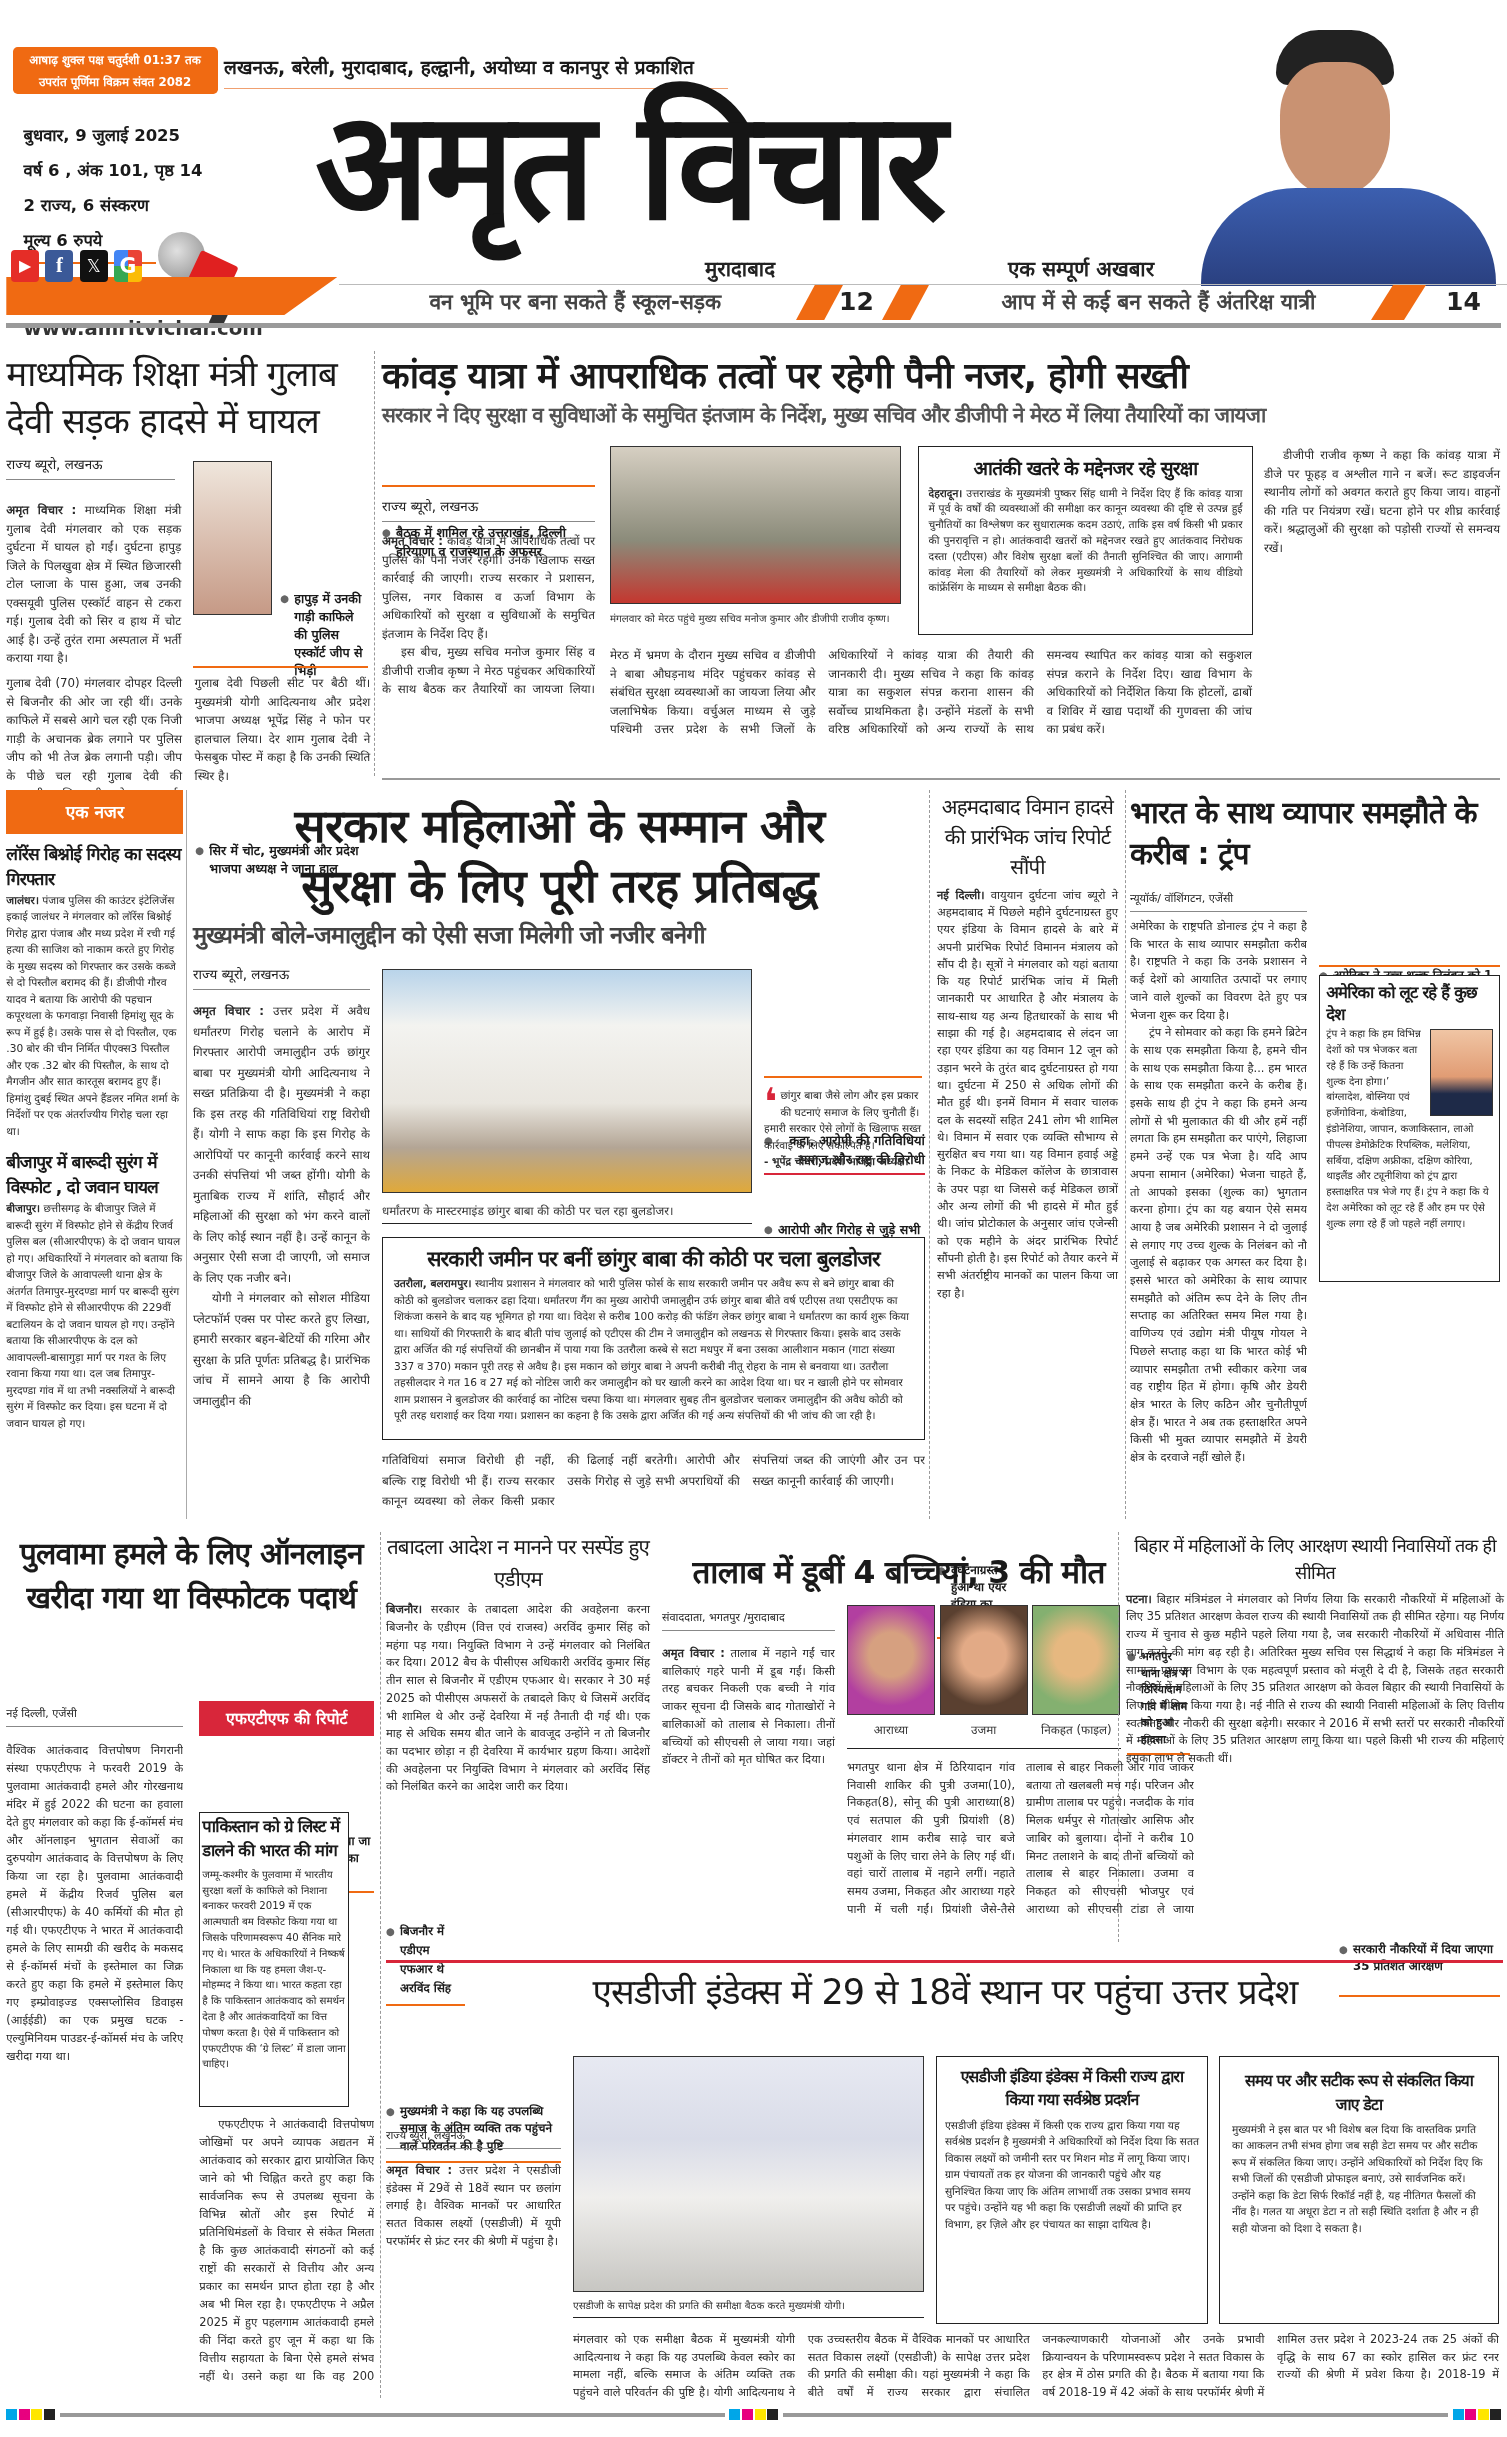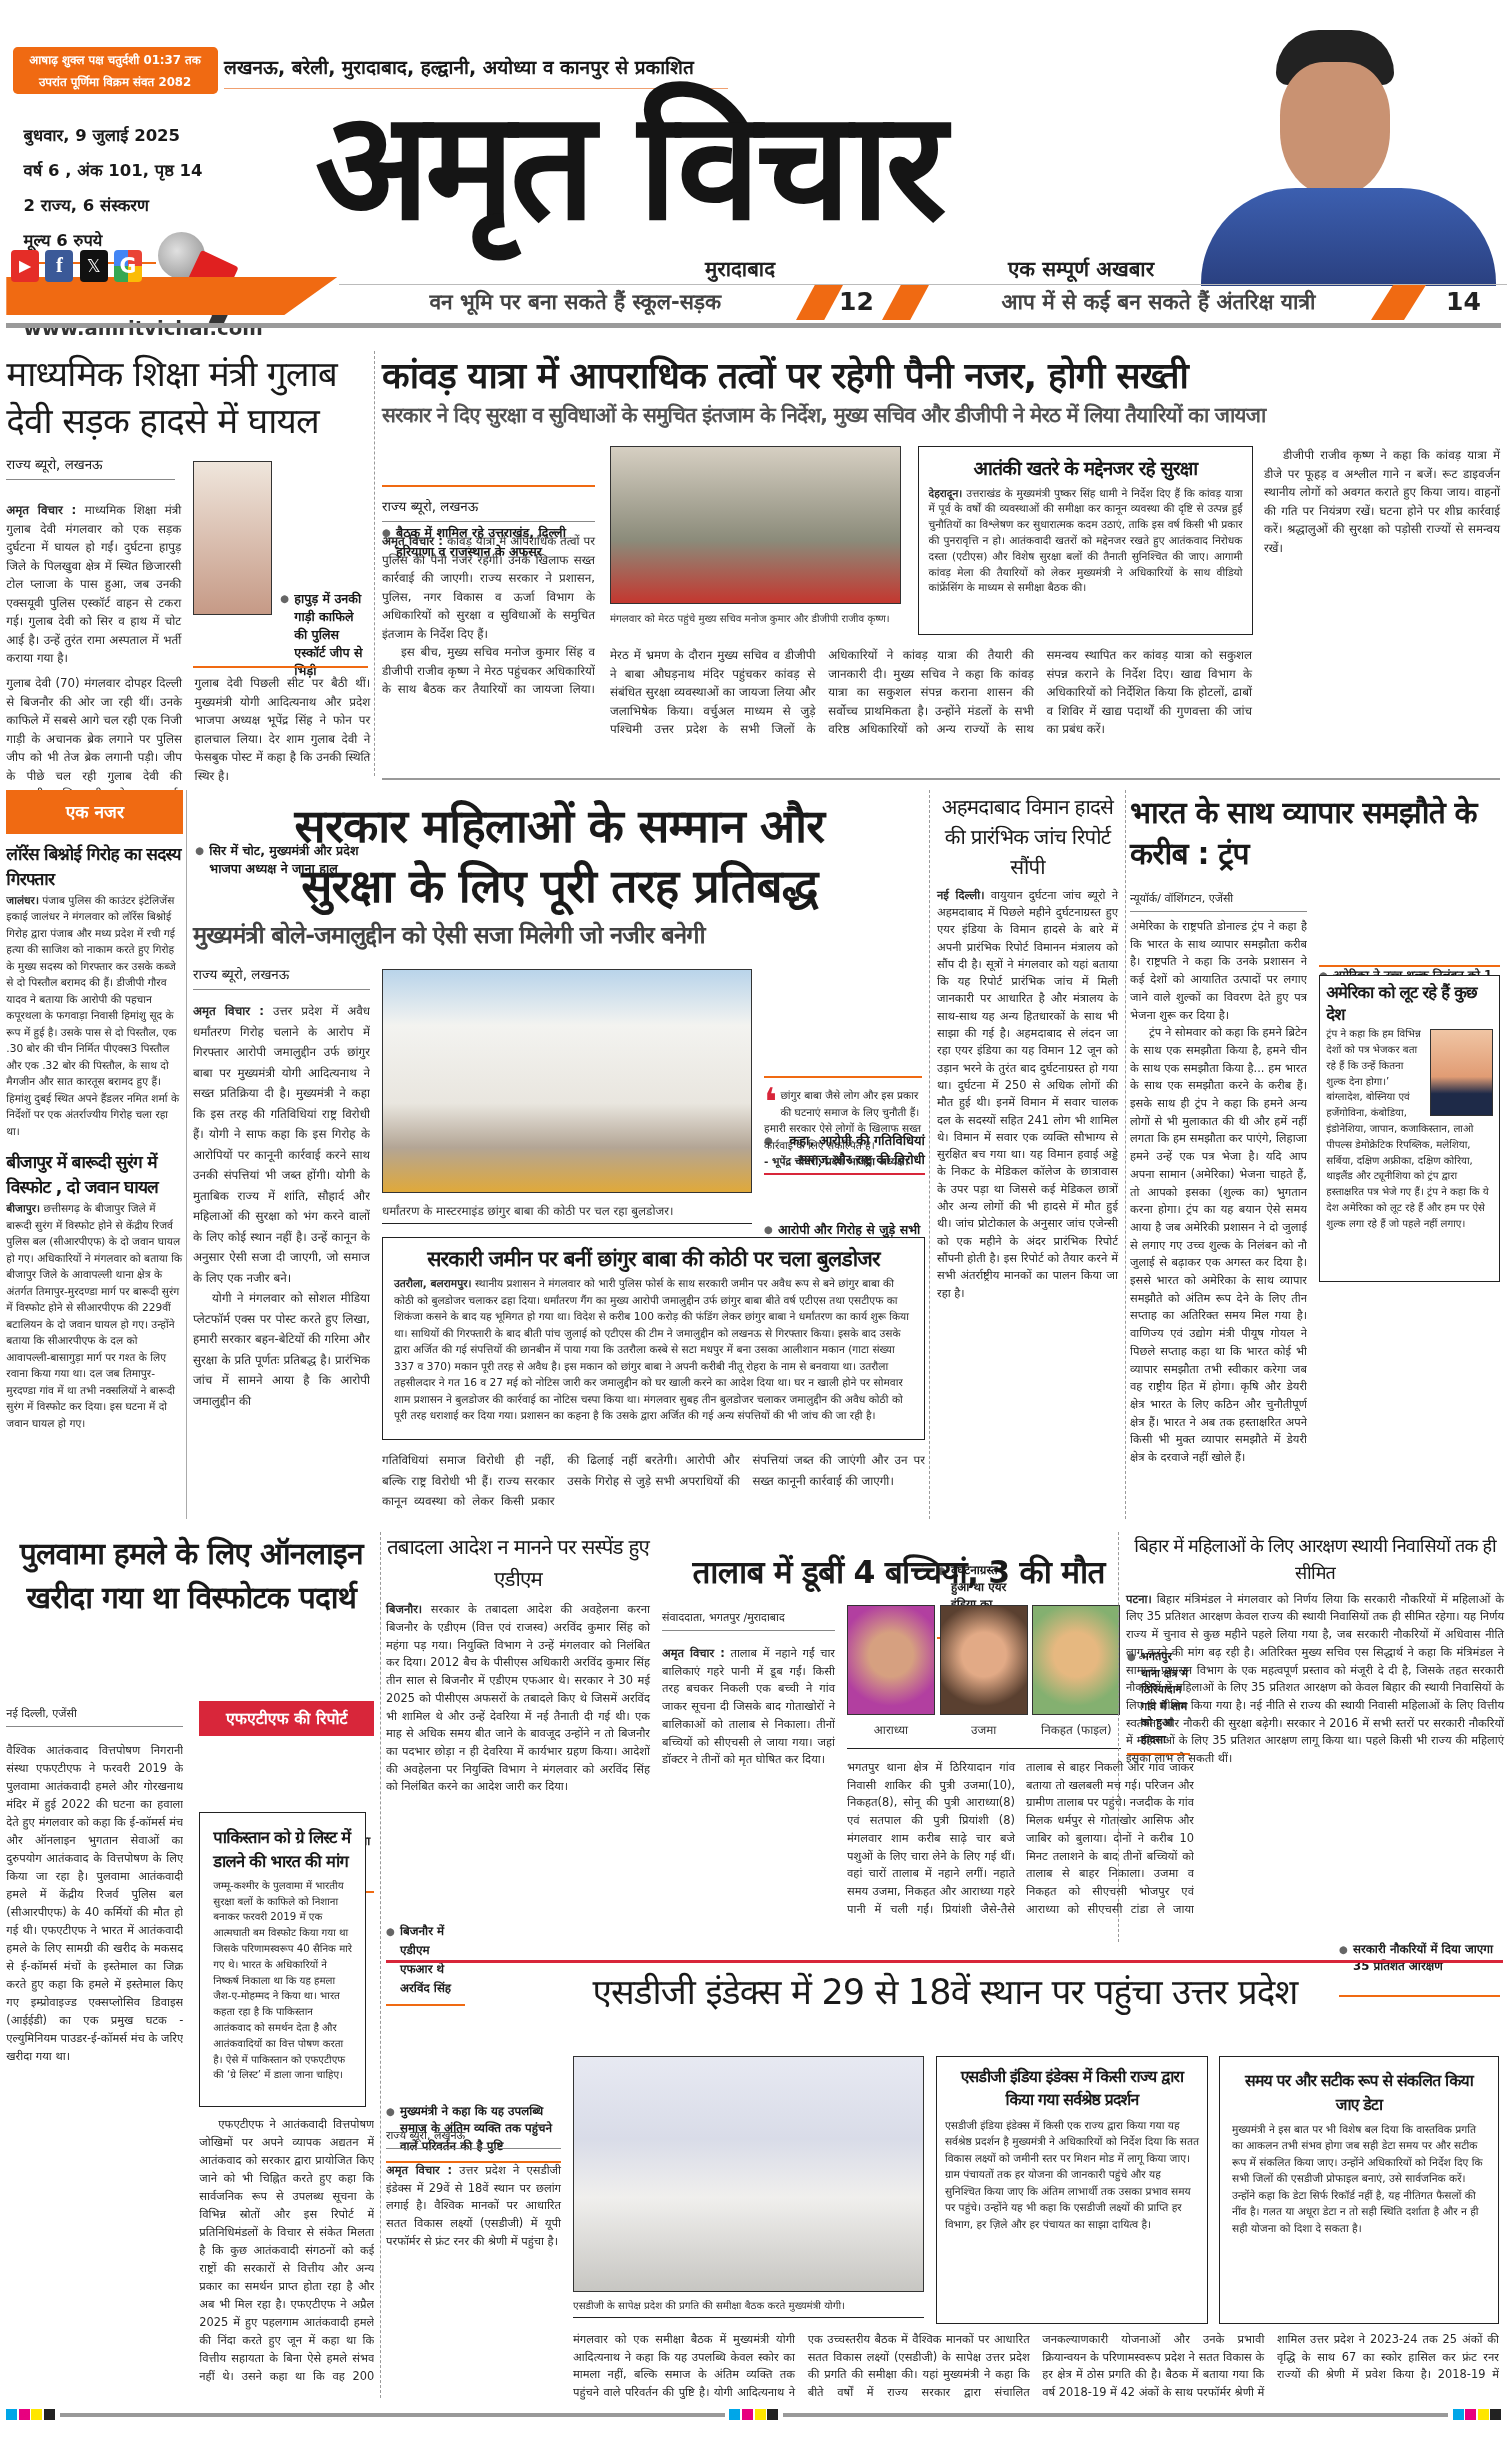--- a/index.html
+++ b/index.html
@@ -213,21 +213,21 @@
       <p>अमेरिका के राष्ट्रपति डोनाल्ड ट्रंप ने कहा है कि भारत के साथ व्यापार समझौता करीब है। राष्ट्रपति ने कहा कि उनके प्रशासन ने कई देशों को आयातित उत्पादों पर लगाए जाने वाले शुल्कों का विवरण देते हुए पत्र भेजना शुरू कर दिया है।</p>
       <p class="indent">ट्रंप ने सोमवार को कहा कि हमने ब्रिटेन के साथ एक समझौता किया है, हमने चीन के साथ एक समझौता किया है... हम भारत के साथ एक समझौता करने के करीब हैं। इसके साथ ही ट्रंप ने कहा कि हमने अन्य लोगों से भी मुलाकात की थी और हमें नहीं लगता कि हम समझौता कर पाएंगे, लिहाजा हमने उन्हें एक पत्र भेजा है। यदि आप अपना सामान (अमेरिका) भेजना चाहते हैं, तो आपको इसका (शुल्क का) भुगतान करना होगा। ट्रंप का यह बयान ऐसे समय आया है जब अमेरिकी प्रशासन ने दो जुलाई से लगाए गए उच्च शुल्क के निलंबन को नौ जुलाई से बढ़ाकर एक अगस्त कर दिया है। इससे भारत को अमेरिका के साथ व्यापार समझौते को अंतिम रूप देने के लिए तीन सप्ताह का अतिरिक्त समय मिल गया है। वाणिज्य एवं उद्योग मंत्री पीयूष गोयल ने पिछले सप्ताह कहा था कि भारत कोई भी व्यापार समझौता तभी स्वीकार करेगा जब वह राष्ट्रीय हित में होगा। कृषि और डेयरी क्षेत्र भारत के लिए कठिन और चुनौतीपूर्ण क्षेत्र हैं। भारत ने अब तक हस्ताक्षरित अपने किसी भी मुक्त व्यापार समझौते में डेयरी क्षेत्र के दरवाजे नहीं खोले हैं।</p>
     </div>
   </div>
 
   <div class="abs" style="left:6.3px; top:1532px; width:370px;">
     <div class="hl" style="font-size:30px; line-height:44px; text-align:center;">पुलवामा हमले के लिए ऑनलाइन खरीदा गया था विस्फोटक पदार्थ</div>
     <div class="abs byline" style="left:0; top:173px; width:177px; font-size:11px;">नई दिल्ली, एजेंसी</div>
     <div class="abs" style="left:193px; top:169px; width:175px; height:35px; background:#d8263a; color:#fff; font-weight:bold; font-size:15.8px; text-align:center; line-height:35px;">एफएटीएफ की रिपोर्ट</div>
     <div class="abs bullet" style="left:193px; top:213px; width:175px; font-size:11.8px; line-height:17.3px; padding-bottom:6.3px; border-bottom:2.4px solid #f06a12;">आतंकवाद के वित्तपोषण में किया जा रहा ऑनलाइन भुगतान सेवाओं का दुरुपयोग</div>
-    <div class="abs box" style="left:193px; top:280px; width:167px; height:295px; padding:13px;">
+    <div class="abs box" style="left:193px; top:280px; width:150px; height:295px; padding:2px;">
       <div class="hl" style="font-size:16.5px; line-height:23.6px;">पाकिस्तान को ग्रे लिस्ट में डालने की भारत की मांग</div>
       <div class="body-text" style="font-size:10.2px; line-height:15.8px; text-align:left; margin-top:4.7px;">जम्मू-कश्मीर के पुलवामा में भारतीय सुरक्षा बलों के काफिले को निशाना बनाकर फरवरी 2019 में एक आत्मघाती बम विस्फोट किया गया था जिसके परिणामस्वरूप 40 सैनिक मारे गए थे। भारत के अधिकारियों ने निष्कर्ष निकाला था कि यह हमला जैश-ए-मोहम्मद ने किया था। भारत कहता रहा है कि पाकिस्तान आतंकवाद को समर्थन देता है और आतंकवादियों का वित्त पोषण करता है। ऐसे में पाकिस्तान को एफएटीएफ की ‘ग्रे लिस्ट’ में डाला जाना चाहिए।</div>
     </div>
     <div class="abs body-text" style="left:0; top:209px; width:177px; height:646px; font-size:11.4px; line-height:18px; overflow:hidden;">
       <p>वैश्विक आतंकवाद वित्तपोषण निगरानी संस्था एफएटीएफ ने फरवरी 2019 के पुलवामा आतंकवादी हमले और गोरखनाथ मंदिर में हुई 2022 की घटना का हवाला देते हुए मंगलवार को कहा कि ई-कॉमर्स मंच और ऑनलाइन भुगतान सेवाओं का दुरुपयोग आतंकवाद के वित्तपोषण के लिए किया जा रहा है। पुलवामा आतंकवादी हमले में केंद्रीय रिजर्व पुलिस बल (सीआरपीएफ) के 40 कर्मियों की मौत हो गई थी। एफएटीएफ ने भारत में आतंकवादी हमले के लिए सामग्री की खरीद के मकसद से ई-कॉमर्स मंचों के इस्तेमाल का जिक्र करते हुए कहा कि हमले में इस्तेमाल किए गए इम्प्रोवाइज्ड एक्सप्लोसिव डिवाइस (आईईडी) का एक प्रमुख घटक - एल्युमिनियम पाउडर-ई-कॉमर्स मंच के जरिए खरीदा गया था।</p>
     </div>
     <div class="abs body-text" style="left:193px; top:583px; width:175px; height:268px; font-size:11.4px; line-height:18px; overflow:hidden;">
       <p class="indent">एफएटीएफ ने आतंकवादी वित्तपोषण जोखिमों पर अपने व्यापक अद्यतन में आतंकवाद को सरकार द्वारा प्रायोजित किए जाने को भी चिह्नित करते हुए कहा कि सार्वजनिक रूप से उपलब्ध सूचना के विभिन्न स्रोतों और इस रिपोर्ट में प्रतिनिधिमंडलों के विचार से संकेत मिलता है कि कुछ आतंकवादी संगठनों को कई राष्ट्रों की सरकारों से वित्तीय और अन्य प्रकार का समर्थन प्राप्त होता रहा है और अब भी मिल रहा है। एफएटीएफ ने अप्रैल 2025 में हुए पहलगाम आतंकवादी हमले की निंदा करते हुए जून में कहा था कि वित्तीय सहायता के बिना ऐसे हमले संभव नहीं थे। उसने कहा था कि वह 200 अधिकार क्षेत्रों वाले अपने वैश्विक नेटवर्क द्वारा उपलब्ध कराए गए मामलों को संकलित करते हुए आतंकवादी वित्तपोषण का व्यापक विश्लेषण करेगा। अप्रैल 2025 में हुए पहलगाम आतंकवादी हमले में 26 लोग मारे गए थे।</p>
     </div>
   </div>

